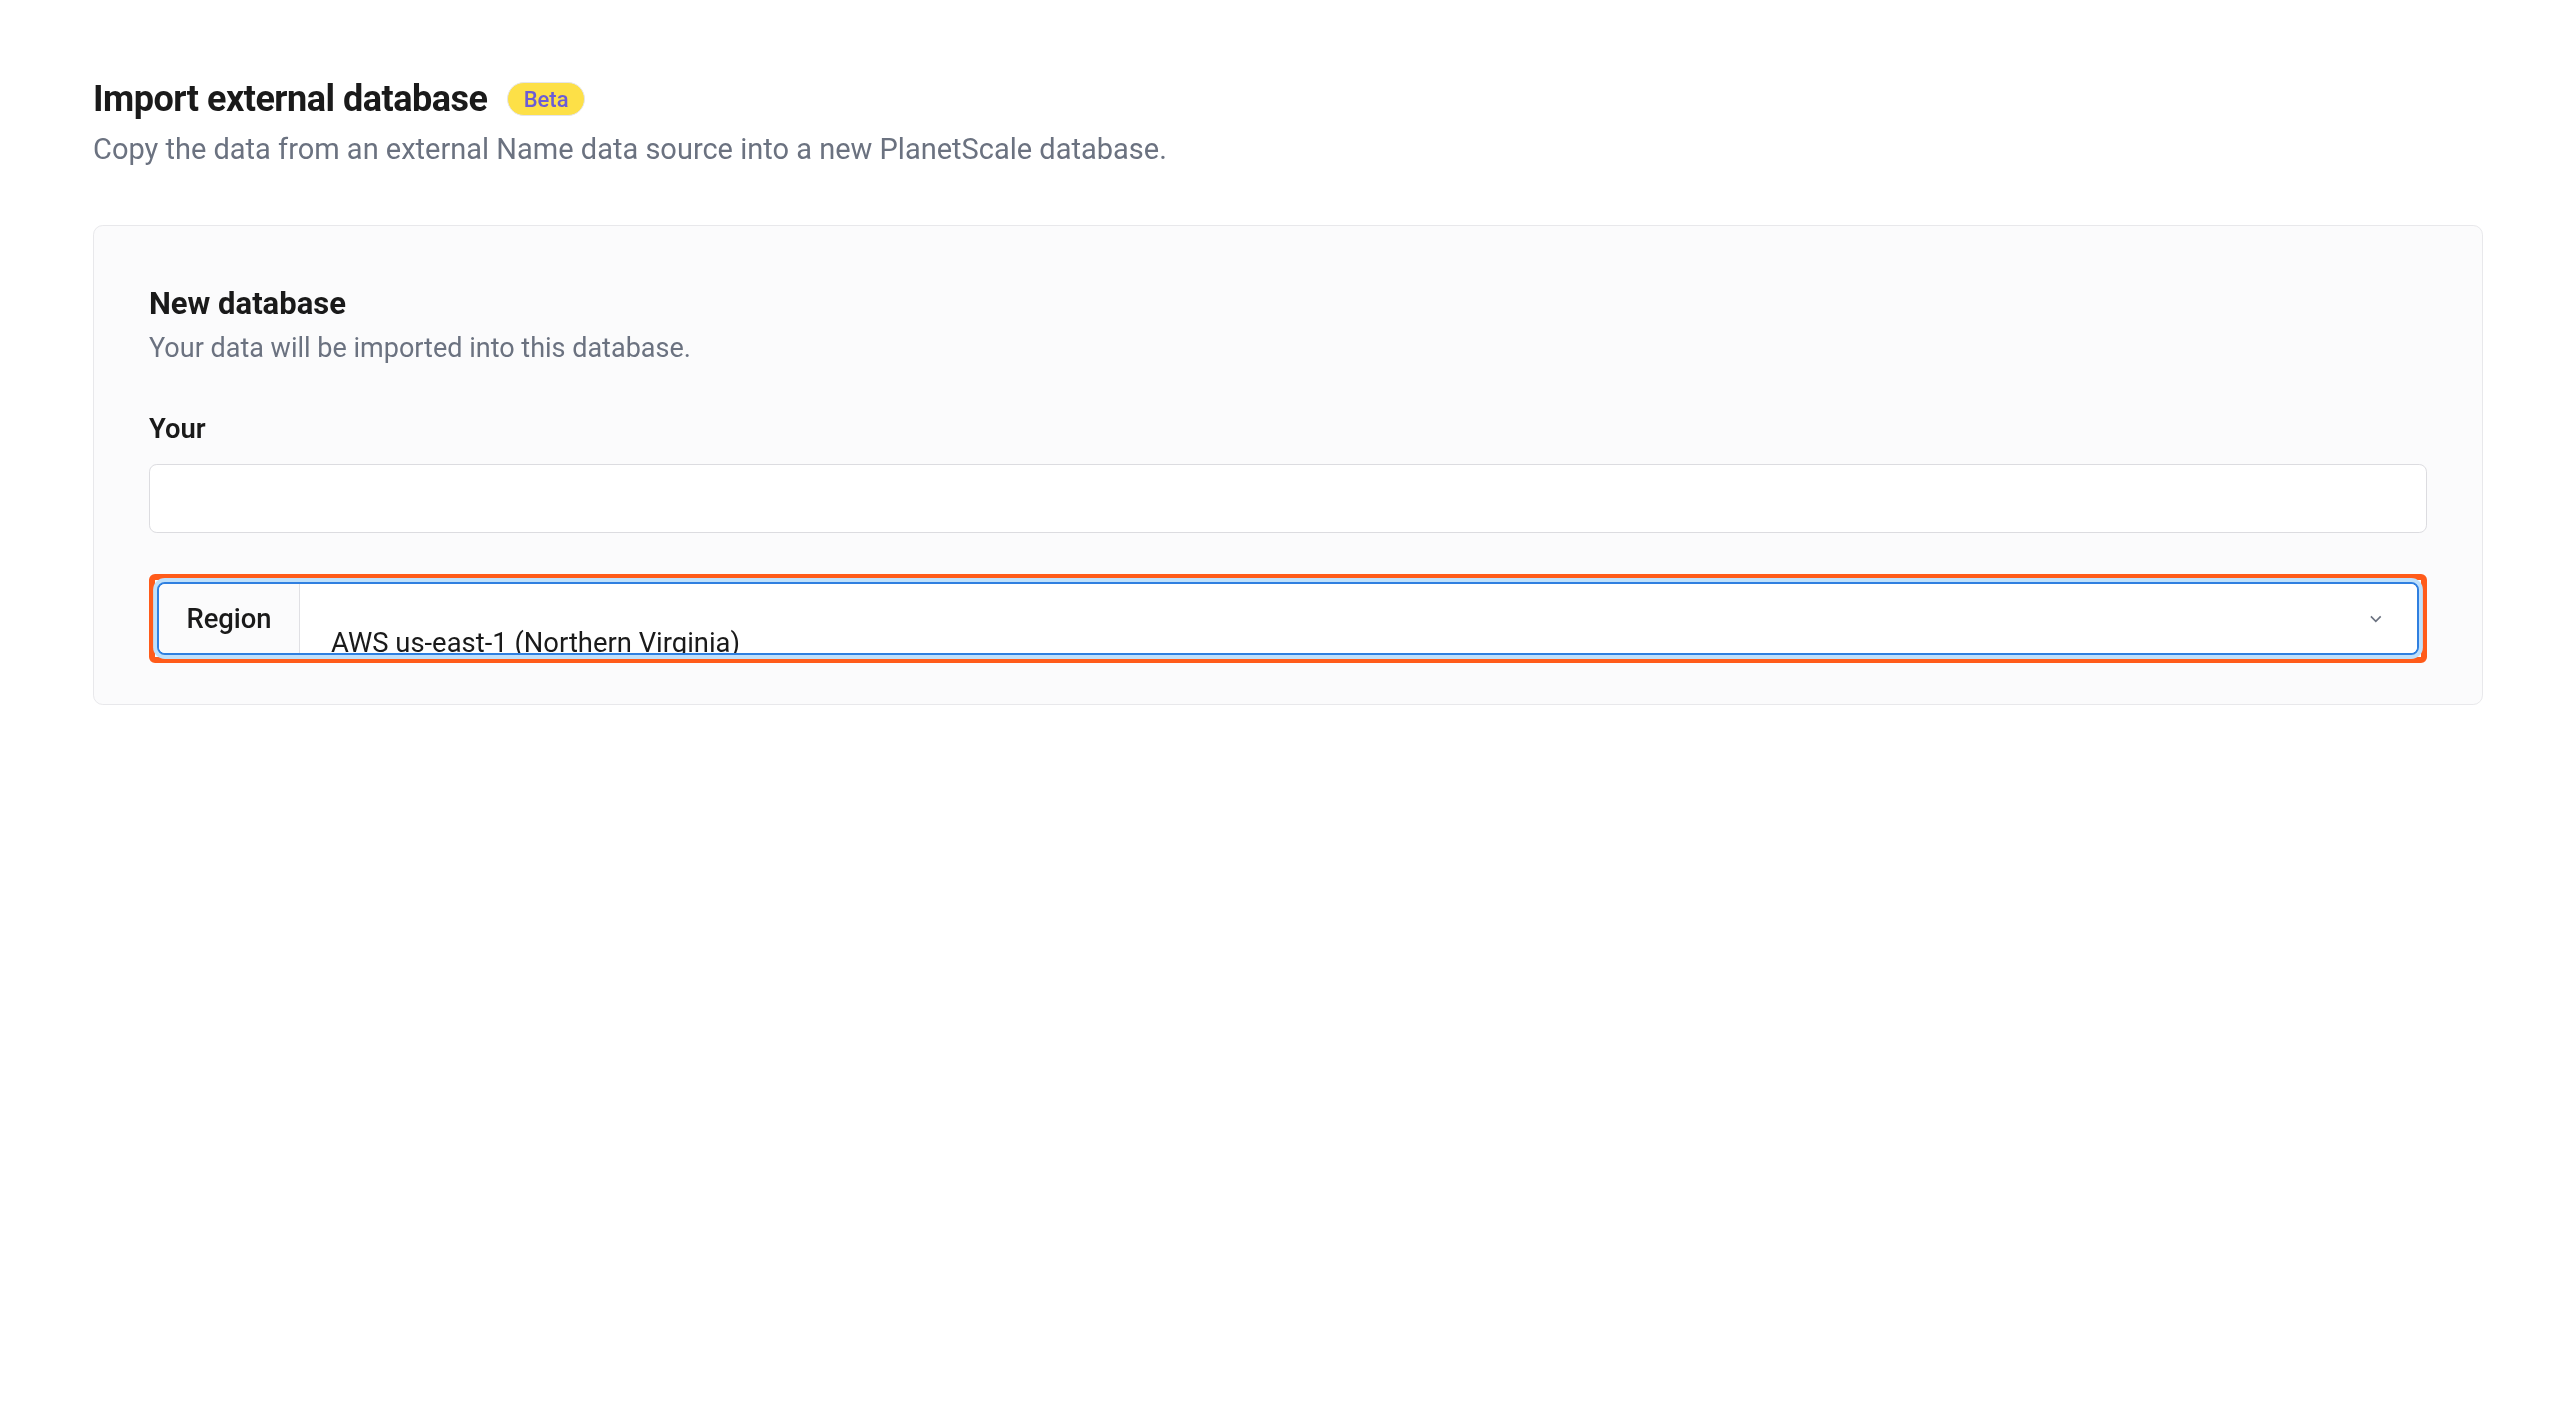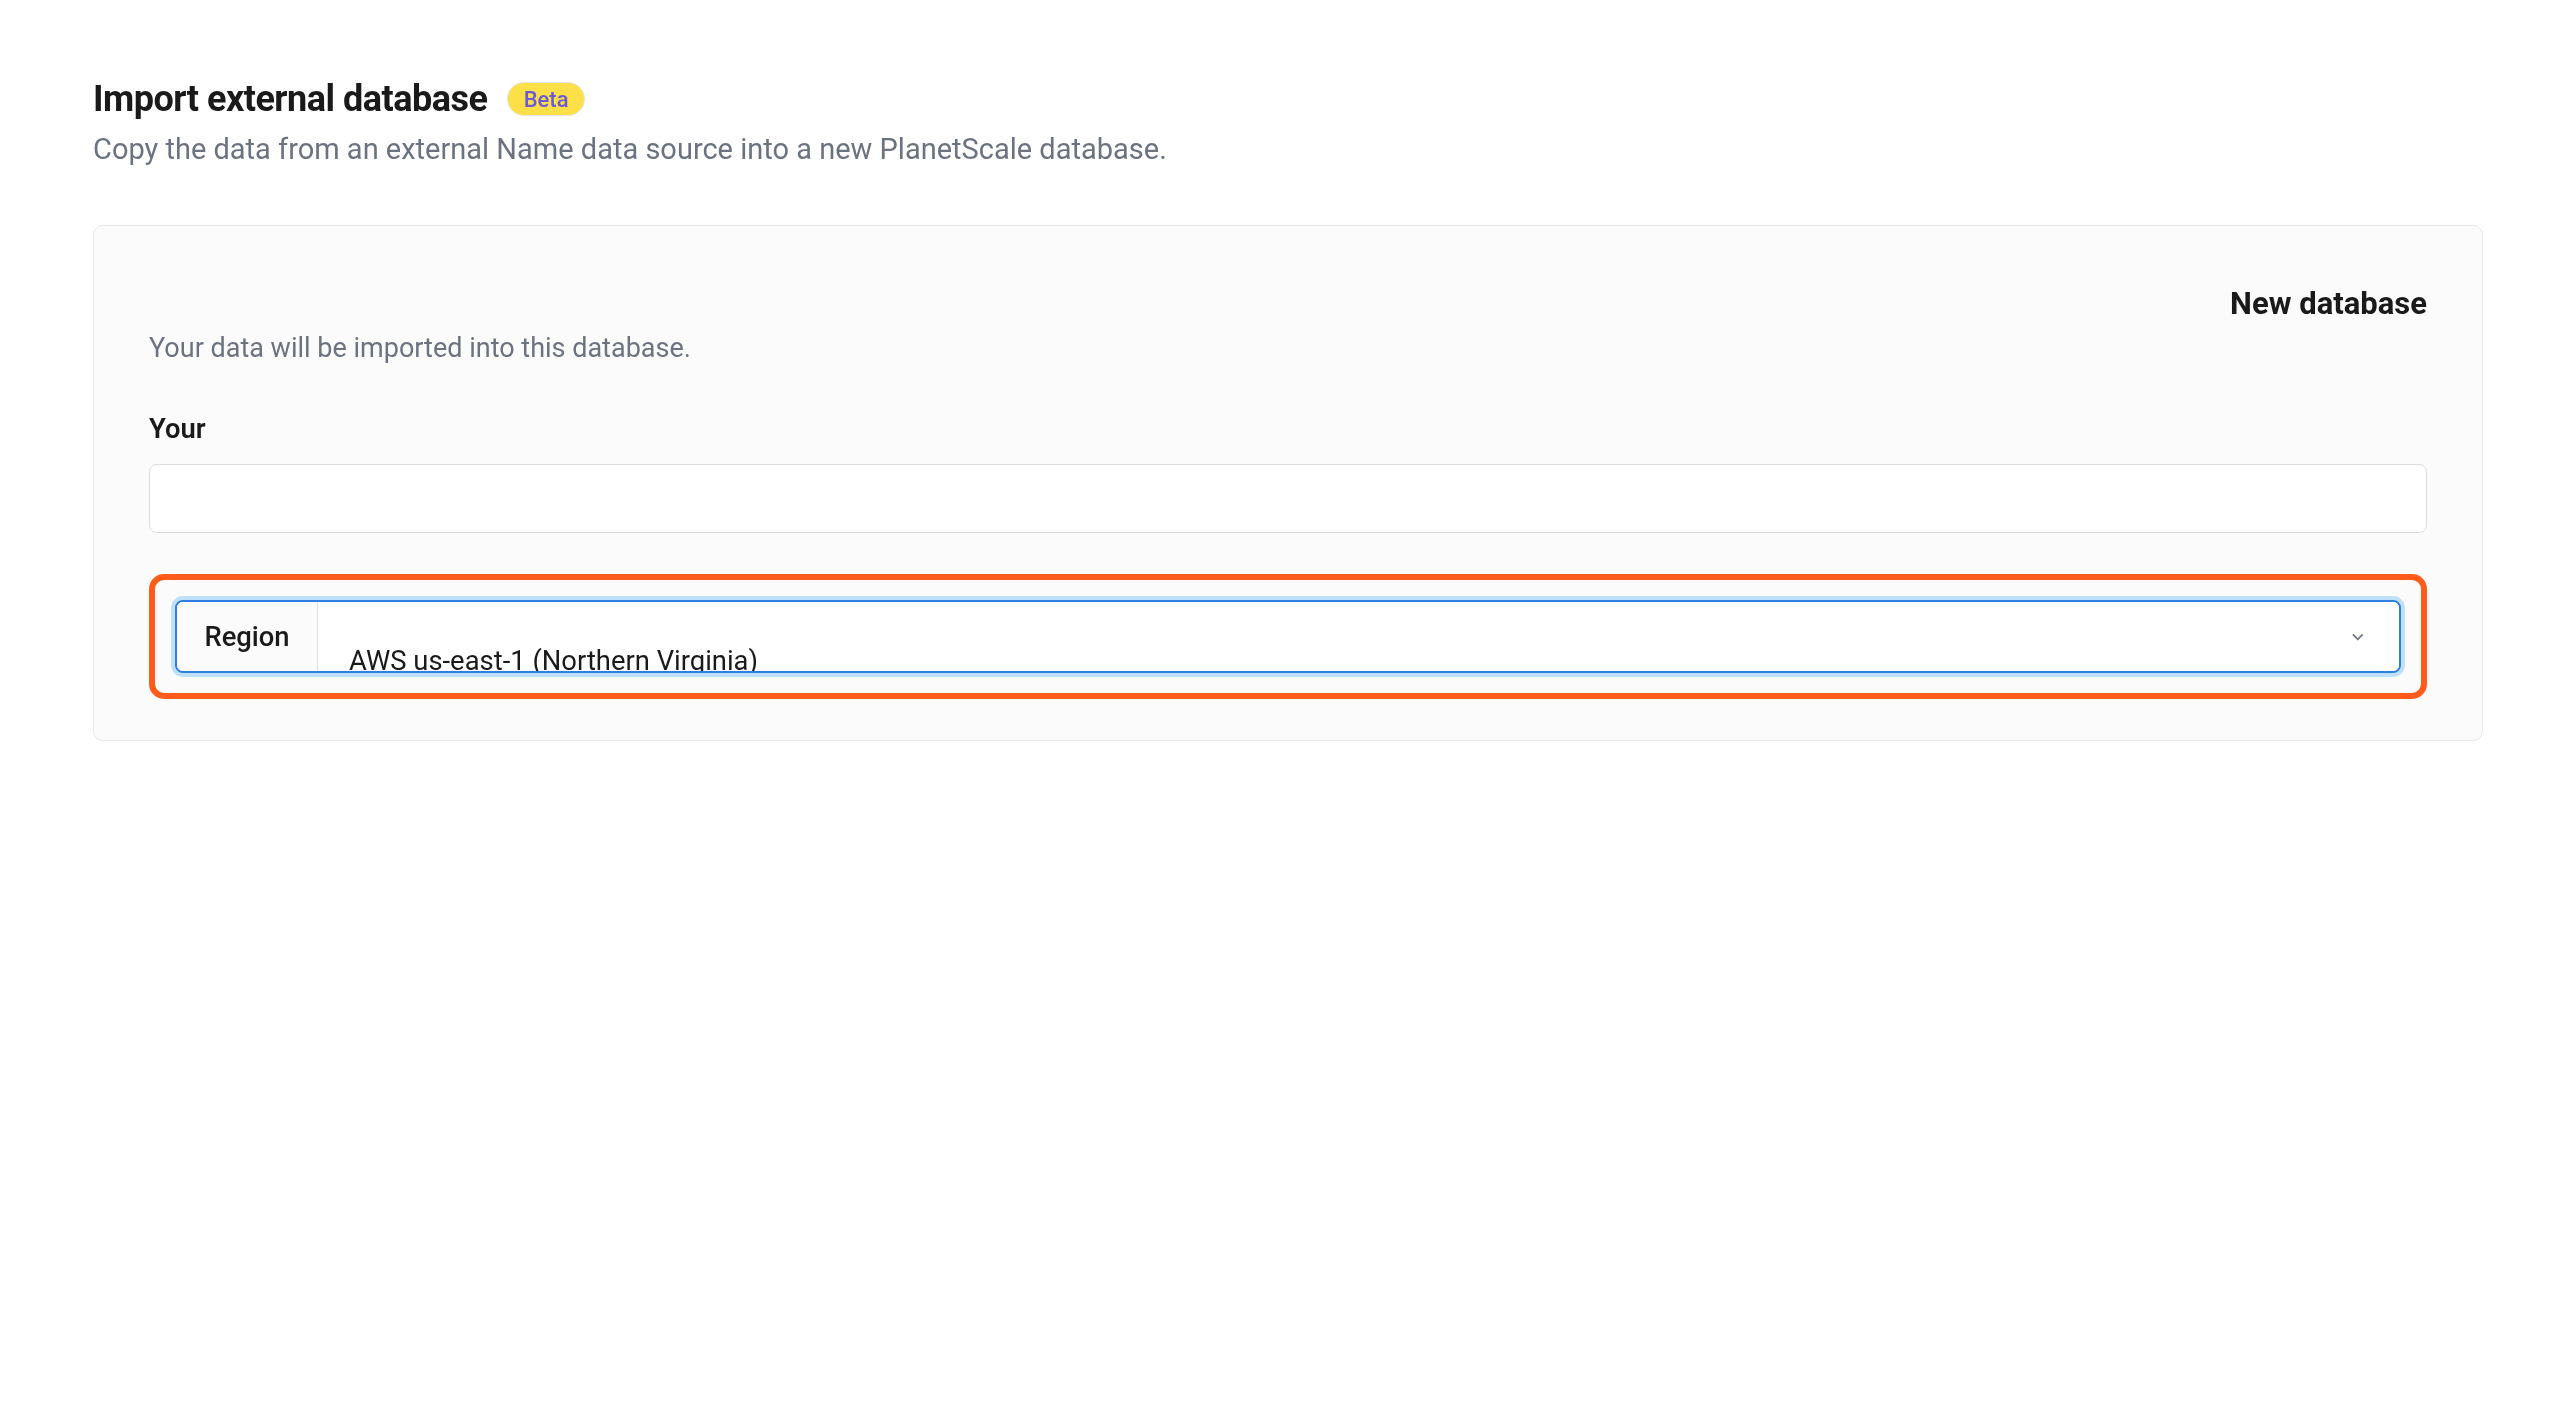--- a/index.html
+++ b/index.html
@@ -47,21 +47,20 @@
       background: #fbfbfc;
       border: 1px solid #e8e8eb;
       border-radius: 9.8px;
       padding: 59px 55px 41px 55px;
     }
     .section-title {
       font-size: 31px;
       font-weight: 700;
       color: #1a1a1a;
       margin-bottom: 9.8px;
-      text-align: right;
     }
     .section-subtitle {
       font-size: 27px;
       color: #6b7280;
       font-weight: 400;
       margin-bottom: 49px;
     }
     .field-label {
       font-size: 27.4px;
       font-weight: 600;
@@ -75,22 +74,22 @@
       border: 1px solid #dcdce0;
       border-radius: 7.8px;
       background: #ffffff;
       font-size: 25.5px;
       padding: 0 19.6px;
       outline: none;
       margin-bottom: 41px;
     }
     .highlight-wrap {
       border: 6.9px solid #ff5b1a;
-      border-radius: 15px;
-      padding: 20px;
+      border-radius: 6px;
+      padding: 2px;
     }
     .region-row {
       display: flex;
       height: 73px;
       border: 2px solid #2f7fe0;
       border-radius: 7.8px;
       overflow: hidden;
       box-shadow: 0 0 0 3.9px #bfe0fb;
       background: #ffffff;
     }

